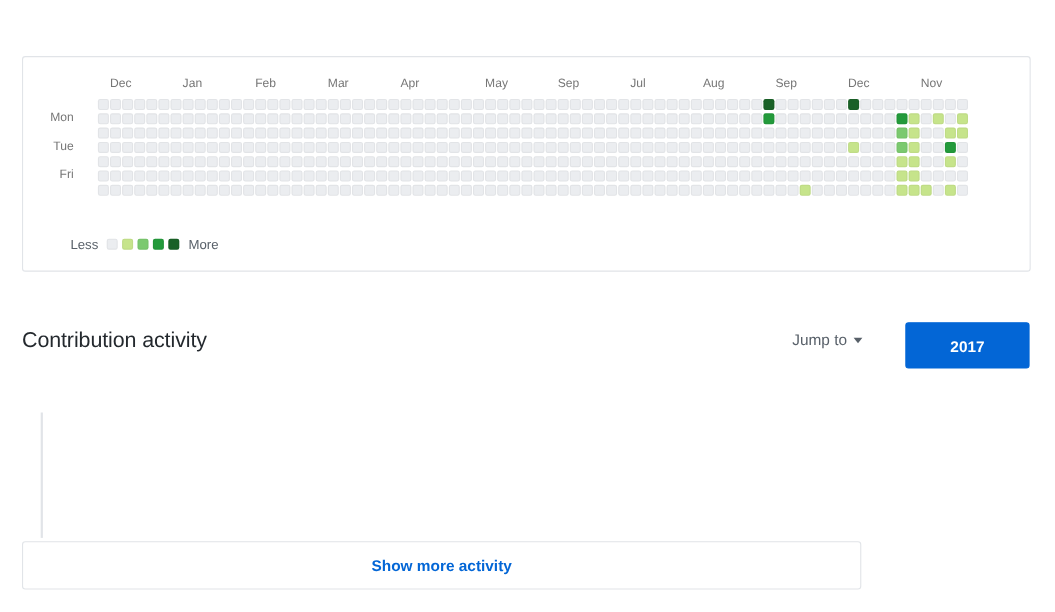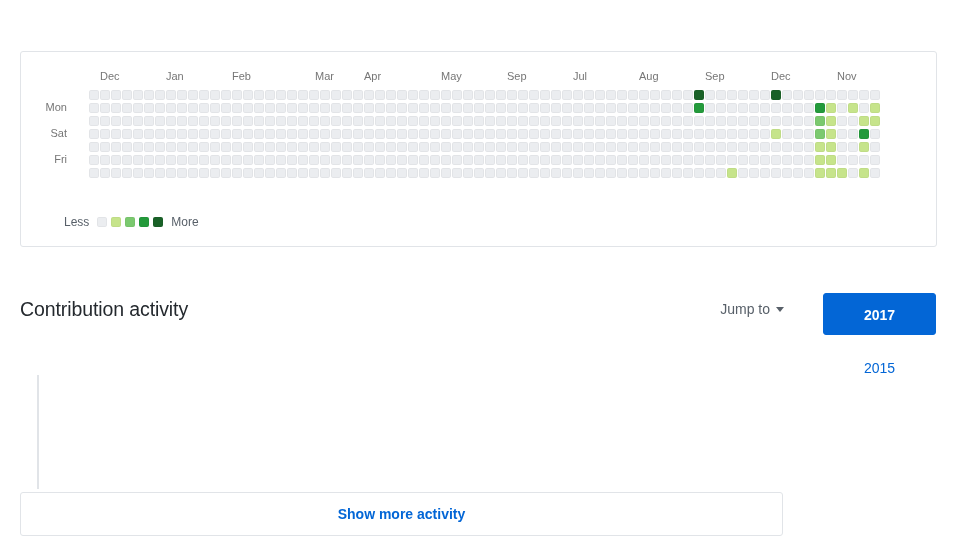--- a/index.html
+++ b/index.html
@@ -294,33 +294,33 @@
 
 <div class="page">
 
 
   <div class="graph-card">
     <div class="graph-inner">
       <div class="months" id="months">
           <div class="month-label" style="left: 79px;">Dec</div>
           <div class="month-label" style="left: 145px;">Jan</div>
           <div class="month-label" style="left: 211px;">Feb</div>
-          <div class="month-label" style="left: 294px;">Mar</div>
+          <div class="month-label" style="left: 277px;">Mar</div>
           <div class="month-label" style="left: 343px;">Apr</div>
           <div class="month-label" style="left: 420px;">May</div>
           <div class="month-label" style="left: 486px;">Sep</div>
           <div class="month-label" style="left: 552px;">Jul</div>
           <div class="month-label" style="left: 618px;">Aug</div>
           <div class="month-label" style="left: 684px;">Sep</div>
           <div class="month-label" style="left: 750px;">Dec</div>
           <div class="month-label" style="left: 816px;">Nov</div>
         </div>
       <div class="daylabels" id="daylabels">
           <div class="day-label" style="top: 11px; left: 0px;">Mon</div>
-          <div class="day-label" style="top: 37px; left: 0px;">Sat</div>
+          <div class="day-label" style="top: 37px; left: 0px;">Tue</div>
           <div class="day-label" style="top: 63px; left: 0px;">Fri</div>
         </div>
       <div class="grid" id="grid">
           <div class="cell" style="left: 0px; top: 0px; background: rgb(235, 237, 240);"></div>
           <div class="cell" style="left: 0px; top: 13px; background: rgb(235, 237, 240);"></div>
           <div class="cell" style="left: 0px; top: 26px; background: rgb(235, 237, 240);"></div>
           <div class="cell" style="left: 0px; top: 39px; background: rgb(235, 237, 240);"></div>
           <div class="cell" style="left: 0px; top: 52px; background: rgb(235, 237, 240);"></div>
           <div class="cell" style="left: 0px; top: 65px; background: rgb(235, 237, 240);"></div>
           <div class="cell" style="left: 0px; top: 78px; background: rgb(235, 237, 240);"></div>
@@ -846,16 +846,15 @@
   </div>
 
 
   <div class="timeline"></div>
 
 
   <div class="show-more">Show more activity</div>
 
   <div class="years" id="years">
       <div class="year-btn selected">2017</div>
-      <div class="year-btn">2015</div>
     </div>
 
 </div>
 
 </body></html>

